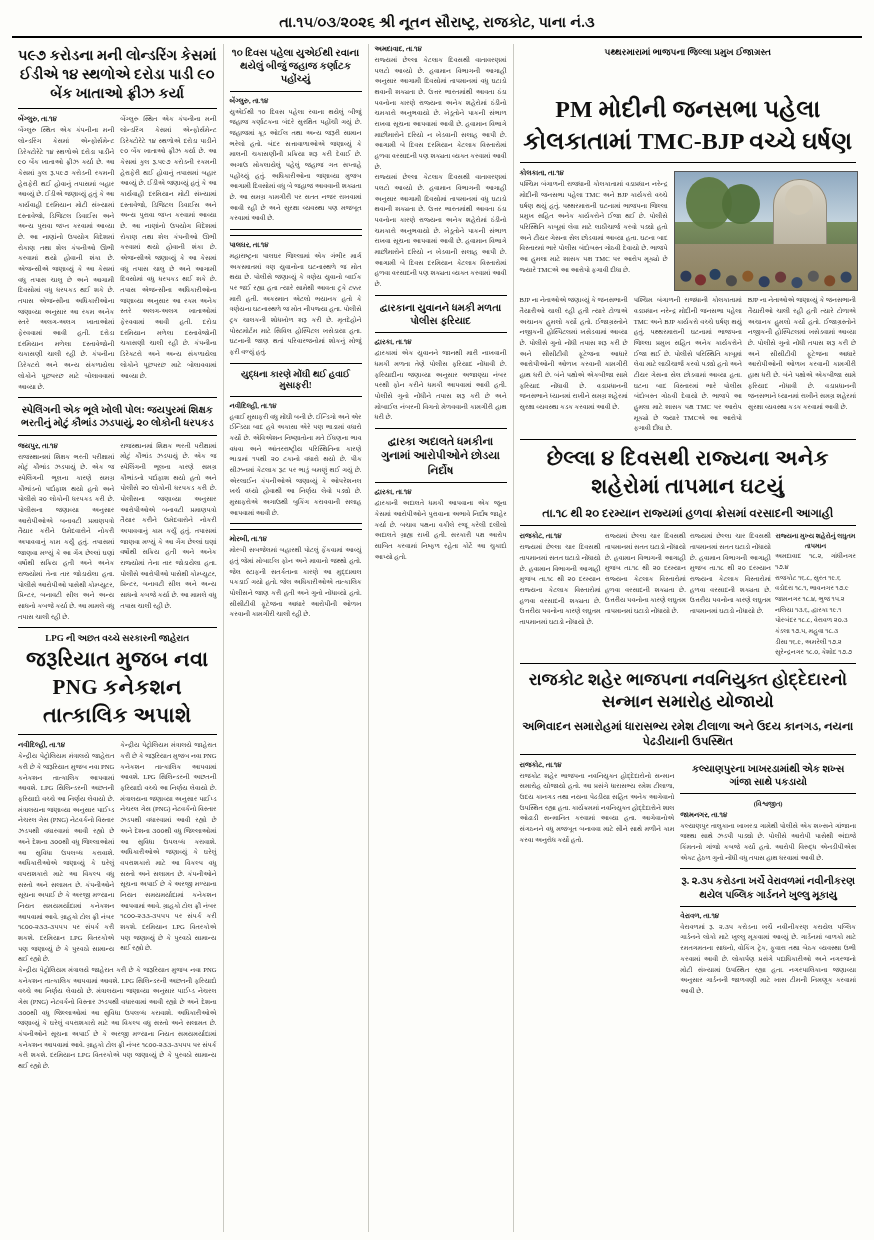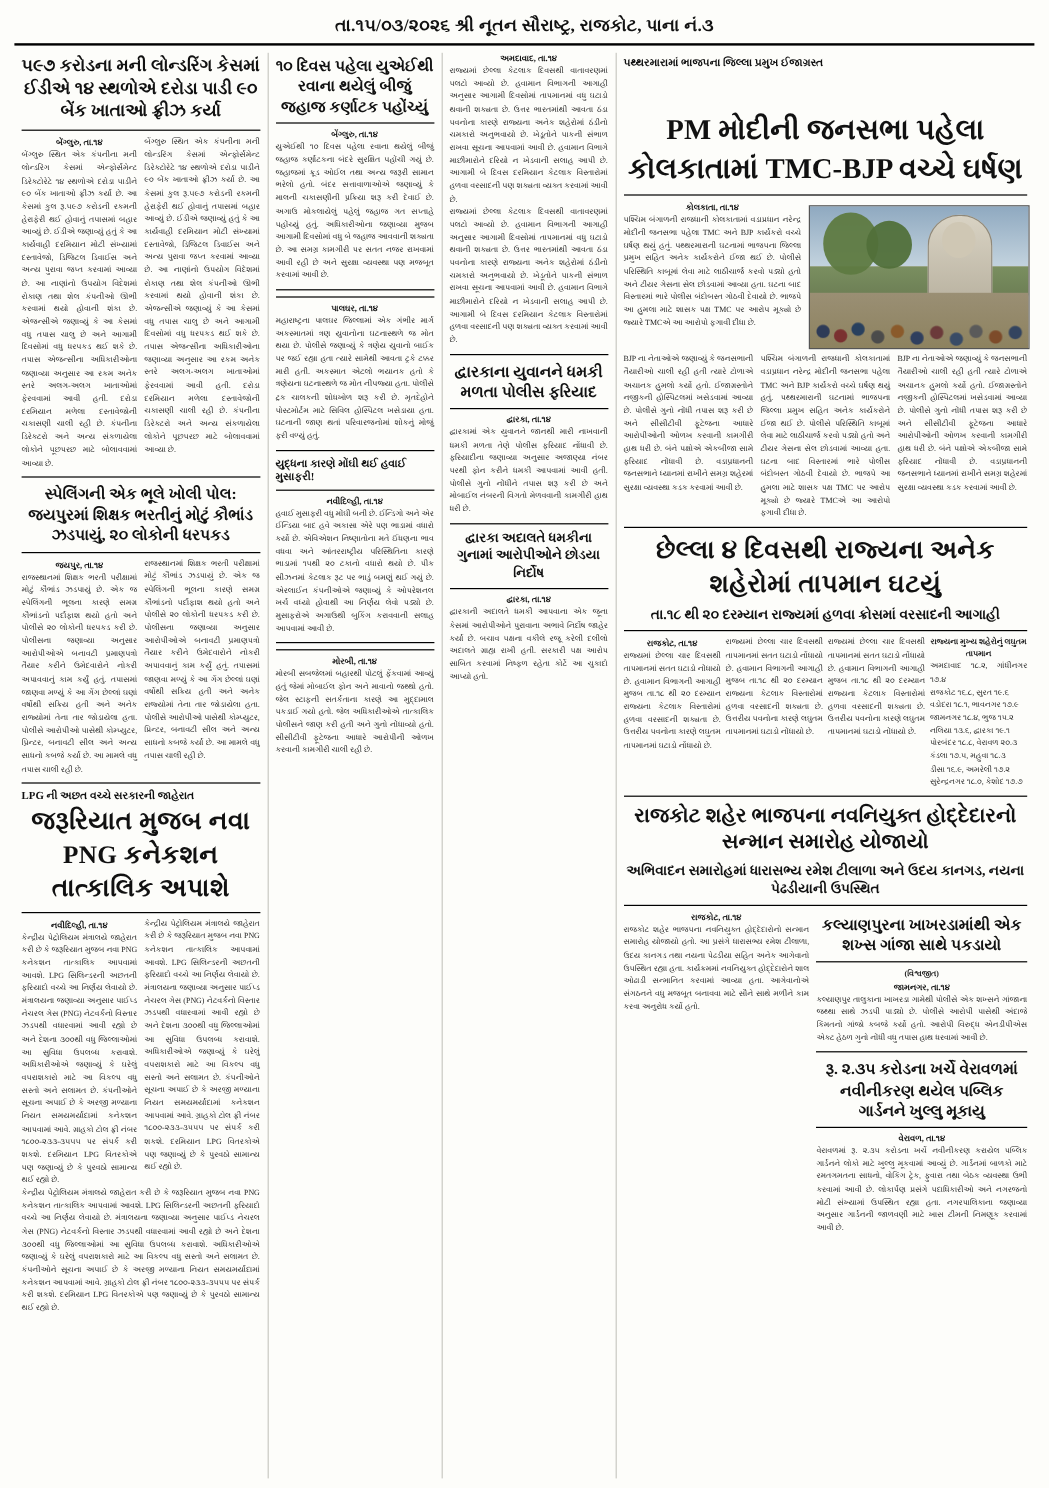--- a/index.html
+++ b/index.html
@@ -44,27 +44,27 @@
 
   
   .hl{
     font-weight:bold;
     line-height:1.32;
     margin:2px 0 5px 0;
     text-align:center;
   }
   .hl.lg{font-size:17px;}
   .hl.md{font-size:14.5px;}
-  .hl.sm{font-size:13px;}
+  .hl.sm{font-size:10px;}
   .hl.xs{font-size:11px;}
   .hl.xl{font-size:21px;letter-spacing:.3px;}
   .hl.xxl{font-size:24px;margin-top:36px;}
   .kicker{
     font-size:9px;
-    text-align:left;
+    text-align:center;
     margin:3px 0 2px;
     font-weight:normal;
   }
   .subhead{
     font-size:11.5px;
     font-weight:bold;
     text-align:center;
     line-height:1.3;
     margin:1px 0 4px;
   }
@@ -76,21 +76,21 @@
     font-size:6.6px;
     line-height:1.62;
     text-align:justify;
     hyphens:auto;
     word-break:break-word;
     color:#1b1b1b;
   }
   .byline{
     font-size:7px;
     font-weight:bold;
-    text-align:center;
+    text-align:left;
     margin:1px 0 2px;
   }
   .two{
     display:flex;
     gap:6px;
   }
   .two > div{flex:1;}
   .four{display:flex;gap:4px;}
   .four > div{flex:1;}
 

